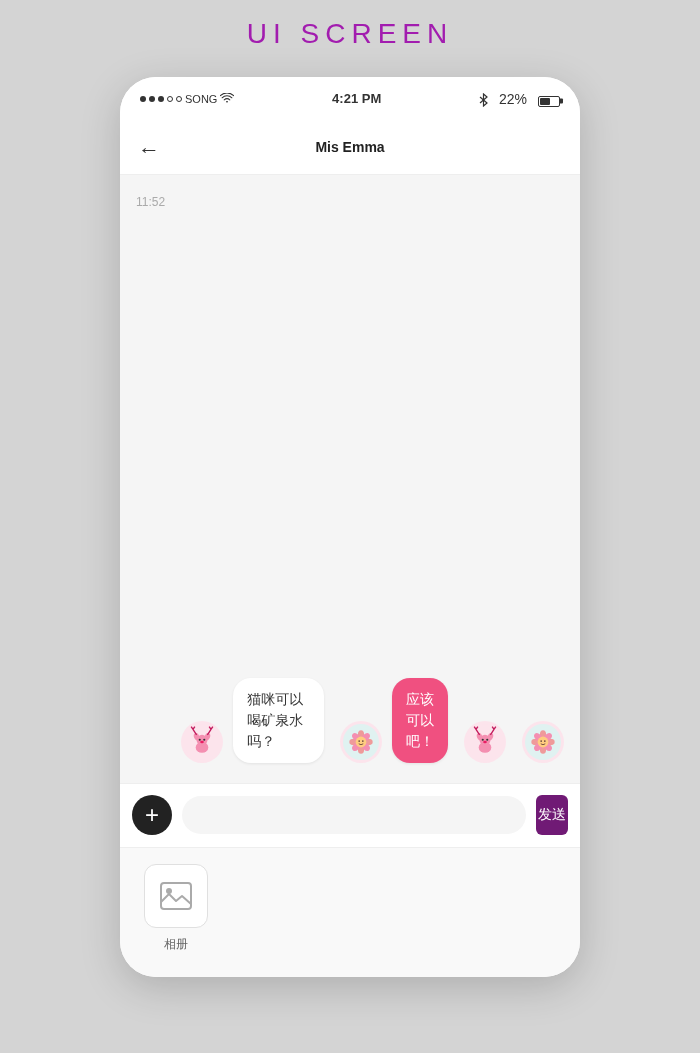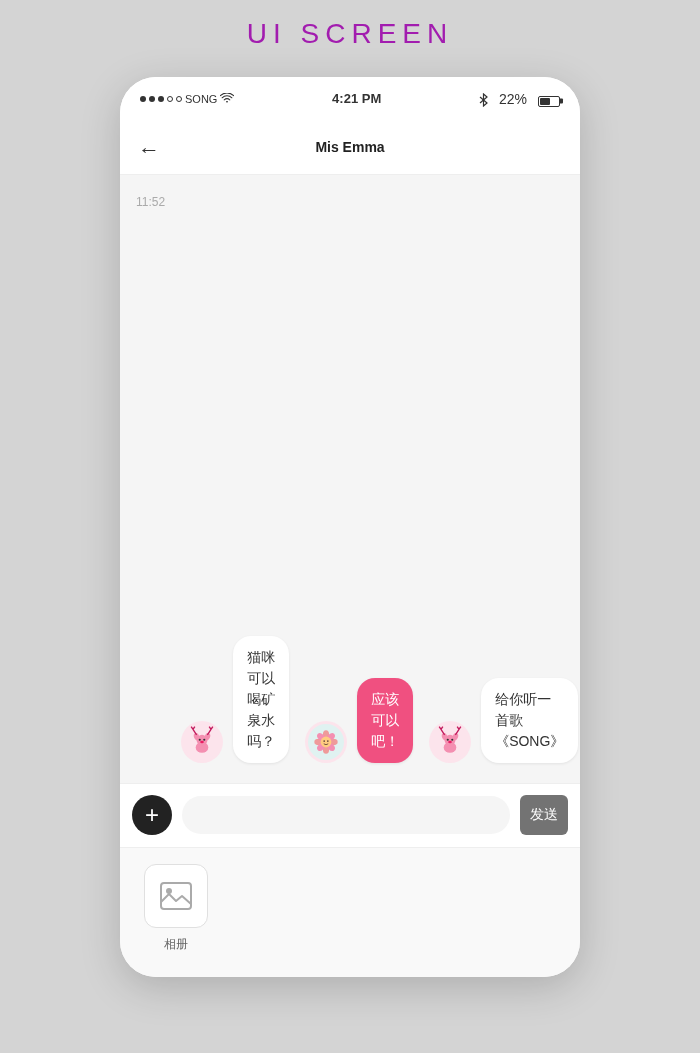--- a/index.html
+++ b/index.html
@@ -205,22 +205,22 @@
       flex: 1;
       height: 38px;
       background: #f5f5f5;
       border: none;
       border-radius: 20px;
       padding: 0 14px;
       font-size: 14px;
       outline: none;
     }
     .send-btn {
-      width: 48px; height: 40px;
-      background: #737373;
+      width: 32px; height: 40px;
+      background: #701a75;
       color: #fff;
       border: none;
       border-radius: 6px;
       font-size: 14px;
       cursor: pointer;
       flex-shrink: 0;
     }
 
     
     .media-tray {
@@ -367,21 +367,20 @@
           <line x1="10" y1="6" x2="8" y2="3" stroke="#c2185b" stroke-width="1.5"></line>
           <line x1="10" y1="6" x2="12" y2="3" stroke="#c2185b" stroke-width="1.5"></line>
           <line x1="26" y1="12" x2="30" y2="6" stroke="#c2185b" stroke-width="1.5"></line>
           <line x1="30" y1="6" x2="28" y2="3" stroke="#c2185b" stroke-width="1.5"></line>
           <line x1="30" y1="6" x2="32" y2="3" stroke="#c2185b" stroke-width="1.5"></line>
           <circle cx="17.5" cy="17.5" r="1.2" fill="#333"></circle>
           <circle cx="22.5" cy="17.5" r="1.2" fill="#333"></circle>
           <ellipse cx="20" cy="20" rx="2" ry="1.5" fill="#e91e63"></ellipse>
         </svg>
       </div>
-      <div class="bubble">给你听一首歌《SONG》</div>
     </div>
 
     <div class="msg-row right">
       <div class="avatar avatar-crab">
         <svg viewBox="0 0 40 40" xmlns="http://www.w3.org/2000/svg">
           <circle cx="20" cy="20" r="20" fill="#e0f2f1"></circle>
           <ellipse cx="20" cy="12" rx="3.5" ry="5" fill="#ef9a9a"></ellipse>
           <ellipse cx="20" cy="28" rx="3.5" ry="5" fill="#ef9a9a"></ellipse>
           <ellipse cx="12" cy="20" rx="5" ry="3.5" fill="#ef9a9a"></ellipse>
           <ellipse cx="28" cy="20" rx="5" ry="3.5" fill="#ef9a9a"></ellipse>

